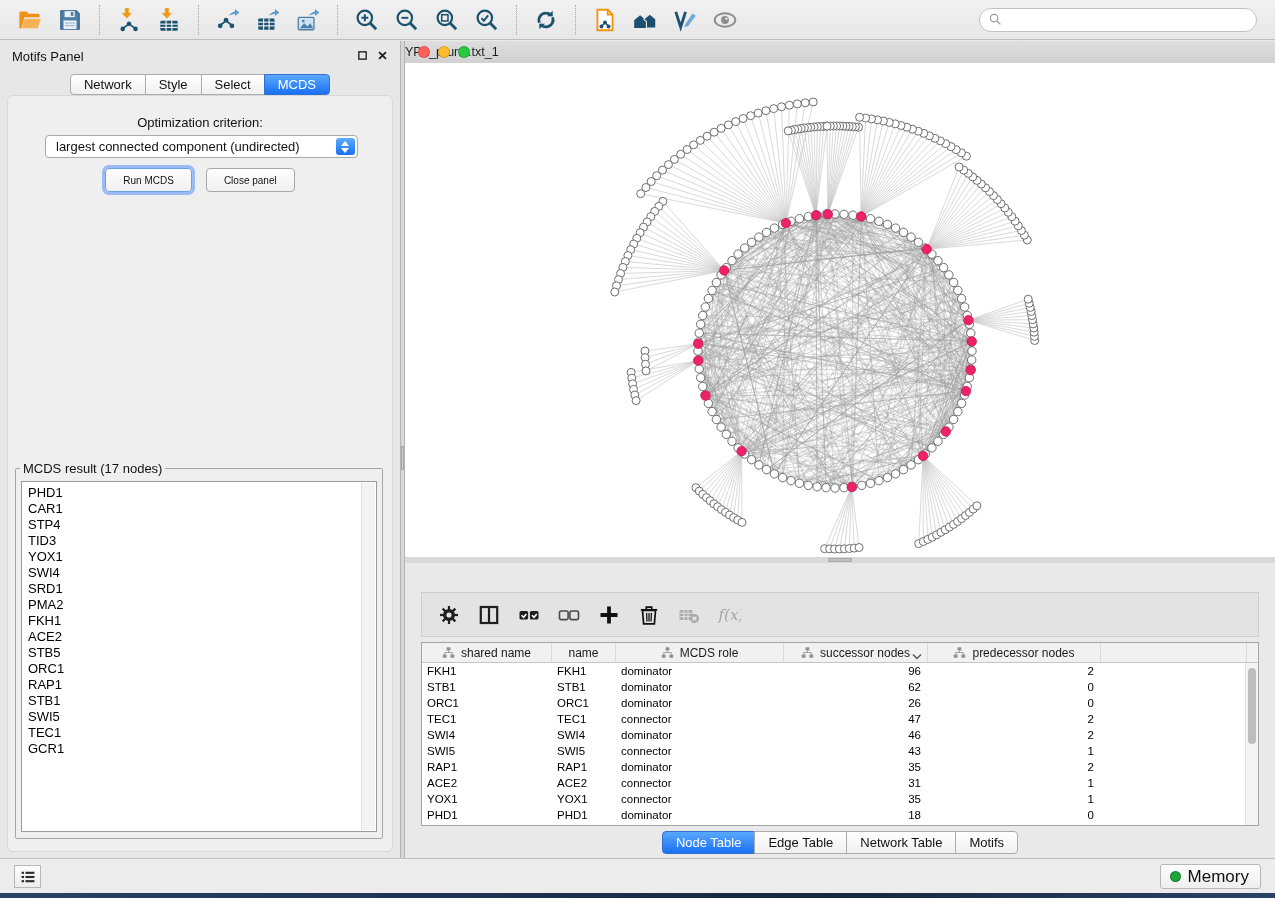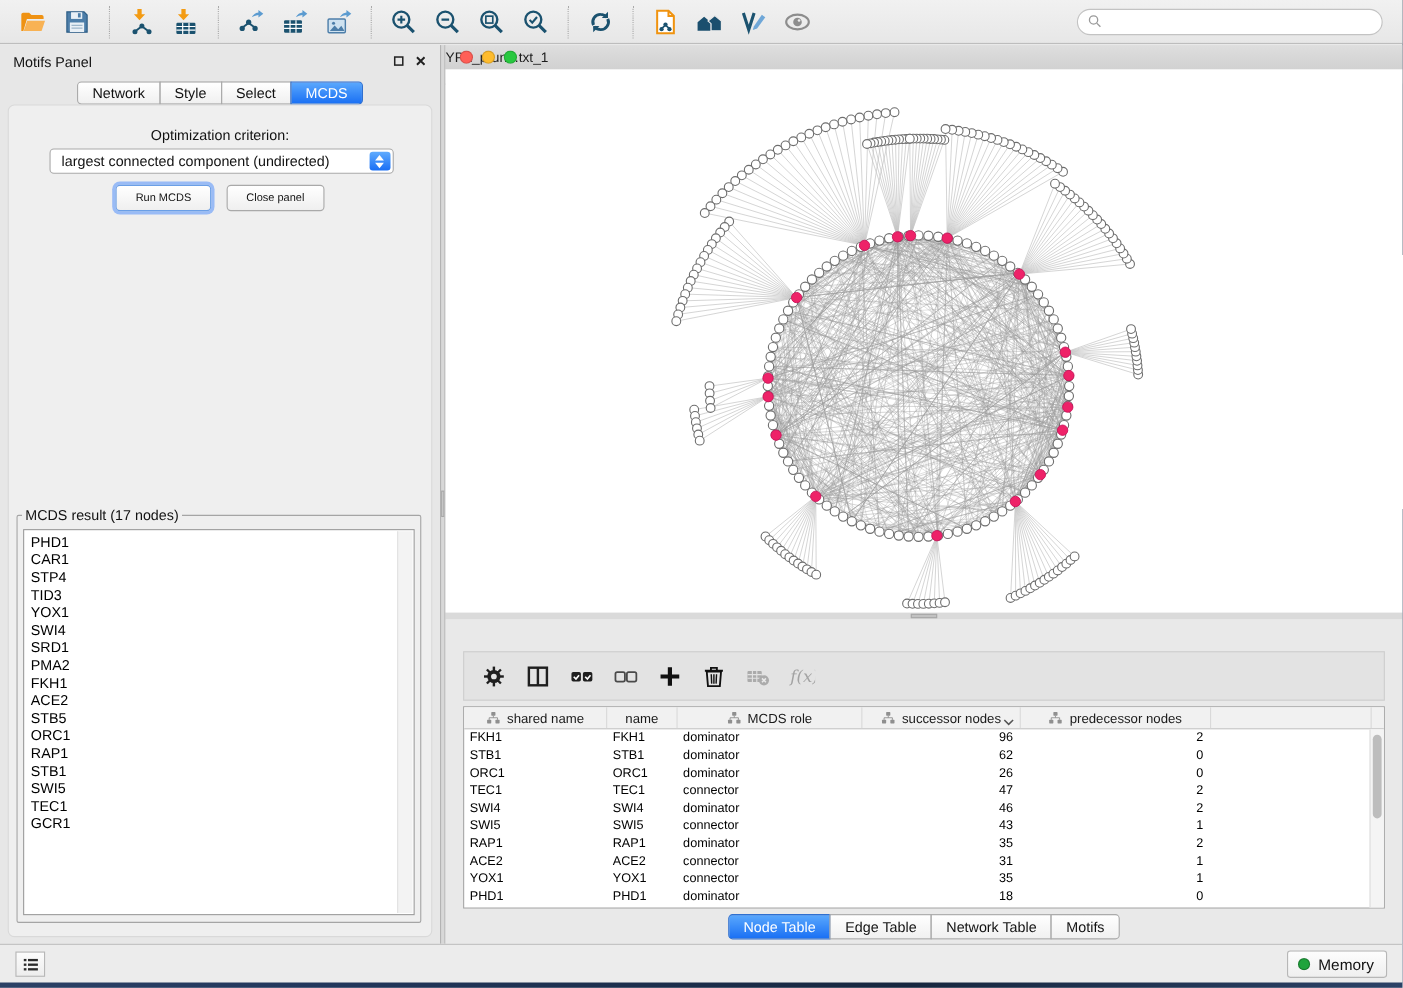--- a/index.html
+++ b/index.html
@@ -113,21 +113,21 @@
 
   
   .status-bar { position:absolute; left:0; right:0; top:858px; height:35px; background:#ececec;
     border-top:1px solid #c0c0c0; }
   .list-btn { position:absolute; left:14px; top:6px; width:27px; height:23px;
     background:linear-gradient(#fcfcfc,#ededed); border:1px solid #b7b7b7; display:flex;
     align-items:center; justify-content:center; cursor:pointer; }
   .list-btn .icon svg { width:18px; height:18px; display:block; }
   .memory-btn { position:absolute; right:14px; top:5px; height:25px; padding:0 11px 0 9px;
     display:flex; align-items:center; gap:7px; background:linear-gradient(#fdfdfd,#efefef);
-    border:1px solid #b7b7b7; border-radius:3px; font-size:14px; color:#111; cursor:pointer;
+    border:1px solid #b7b7b7; border-radius:3px; font-size:17px; color:#111; cursor:pointer;
     font-family:"Liberation Sans",sans-serif; }
   .mem-dot { width:11px; height:11px; border-radius:50%; border:1px solid rgba(0,0,0,.25); }
 </style>
 </head>
 <body>
 
 <div class="app">
 
   <div class="toolbar">
     <div class="tb-groups" id="main-toolbar-groups">

